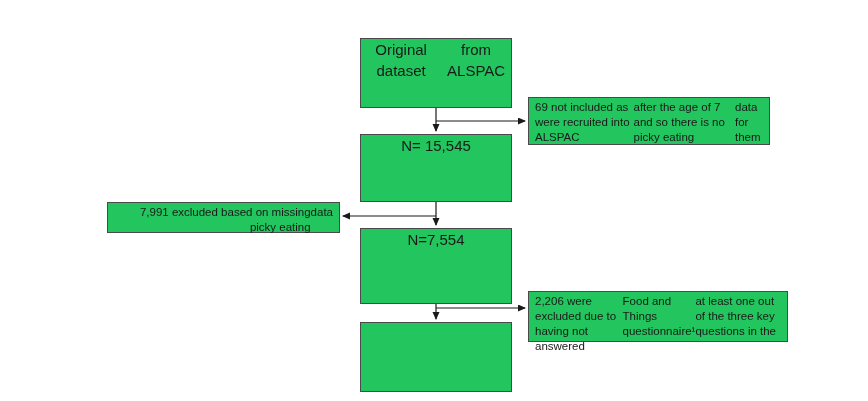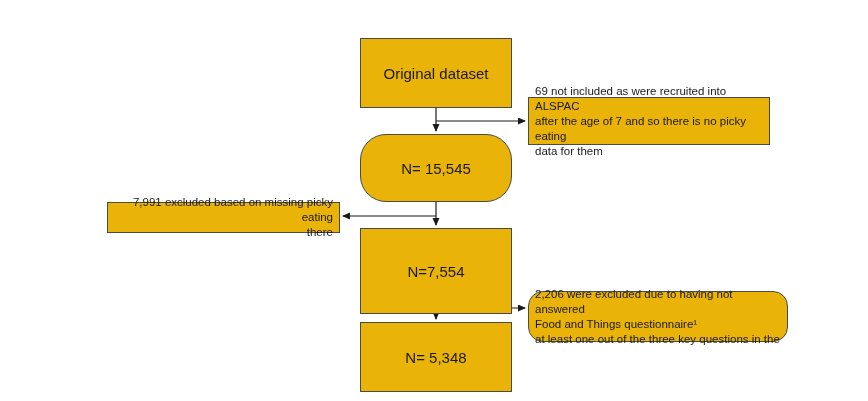--- a/index.html
+++ b/index.html
@@ -13,46 +13,45 @@
     width: 868px;
     height: 401px;
     background: var(--background, #ffffff);
     color: var(--text, #1a1a1a);
     overflow: hidden;
   }
   .box {
     position: absolute;
     box-sizing: border-box;
     border: 1px solid var(--box-border, #4a4a4a);
-    background: #eab308;
+    background: #22c55e;
     display: flex;
-    flex-direction: column;
     justify-content: center;
   }
   .main-box {
     left: 360px;
     width: 152px;
     text-align: center;
     font-size: 15px;
     line-height: 21px;
   }
   .side-box {
     font-size: 11.5px;
     line-height: 15px;
     padding: 2px 6px;
   }
   .side-box.align-left  { text-align: left; }
   .side-box.align-right { text-align: right; }
   .m0 { top: 38px;  height: 70px; }
-  .m1 { top: 134px; height: 68px; border-radius: 26px; }
-  .m2 { top: 228px; height: 86px; }
+  .m1 { top: 134px; height: 68px; }
+  .m2 { top: 228px; height: 76px; }
   .m3 { top: 322px; height: 70px; }
   .s0 { left: 528px; top: 97px;  width: 242px; height: 48px; }
   .s1 { left: 107px; top: 202px; width: 233px; height: 31px; }
-  .s2 { left: 528px; top: 291px; width: 260px; height: 51px; border-radius: 15px; }
+  .s2 { left: 528px; top: 291px; width: 260px; height: 51px; }
   svg.connectors {
     position: absolute;
     left: 0; top: 0;
     width: 868px; height: 401px;
     pointer-events: none;
   }
   svg.connectors line {
     stroke: var(--connector, #1a1a1a);
     stroke-width: 1.2;
   }
@@ -80,43 +79,43 @@
 
     <line x1="436" y1="216" x2="343" y2="216" marker-end="url(#ah)"></line>
 
     <line x1="436" y1="298" x2="436" y2="319" marker-end="url(#ah)"></line>
 
     <line x1="436" y1="308" x2="525" y2="308" marker-end="url(#ah)"></line>
   </svg>
 
   <div class="box main-box m0">
     <div>Original dataset</div>
+    <div>from ALSPAC</div>
   </div>
 
   <div class="box main-box m1">
     <div>N= 15,545</div>
   </div>
 
   <div class="box main-box m2">
     <div>N=7,554</div>
   </div>
 
   <div class="box main-box m3">
-    <div>N= 5,348</div>
   </div>
 
   <div class="box side-box align-left s0">
     <div>69 not included as were recruited into ALSPAC</div>
     <div>after the age of 7 and so there is no picky eating</div>
     <div>data for them</div>
   </div>
 
   <div class="box side-box align-right s1">
     <div>7,991 excluded based on missing picky eating</div>
-    <div>there</div>
+    <div>data</div>
   </div>
 
   <div class="box side-box align-left s2">
     <div>2,206 were excluded due to having not answered</div>
     <div>Food and Things questionnaire¹</div>
     <div>at least one out of the three key questions in the</div>
   </div>
 
 </div>
 

